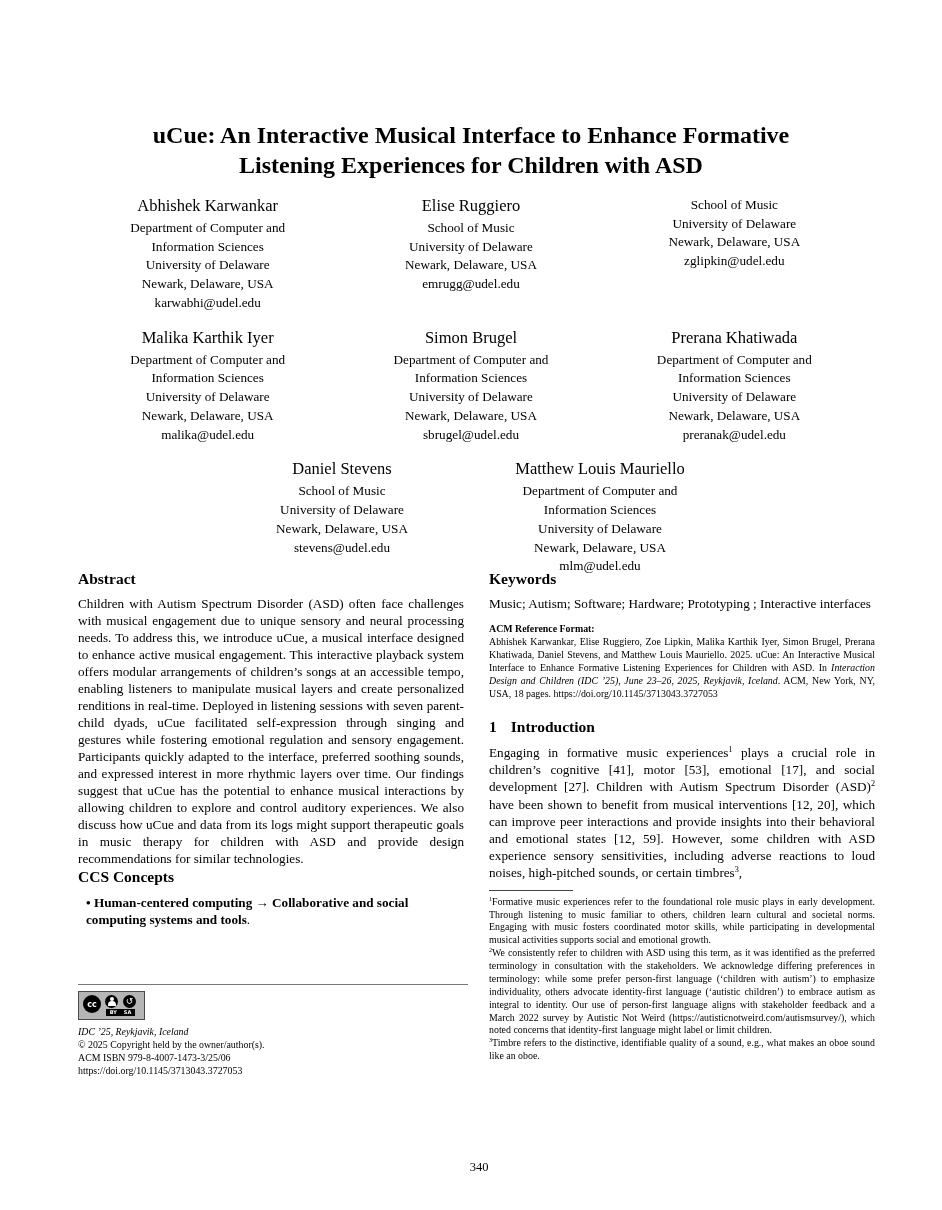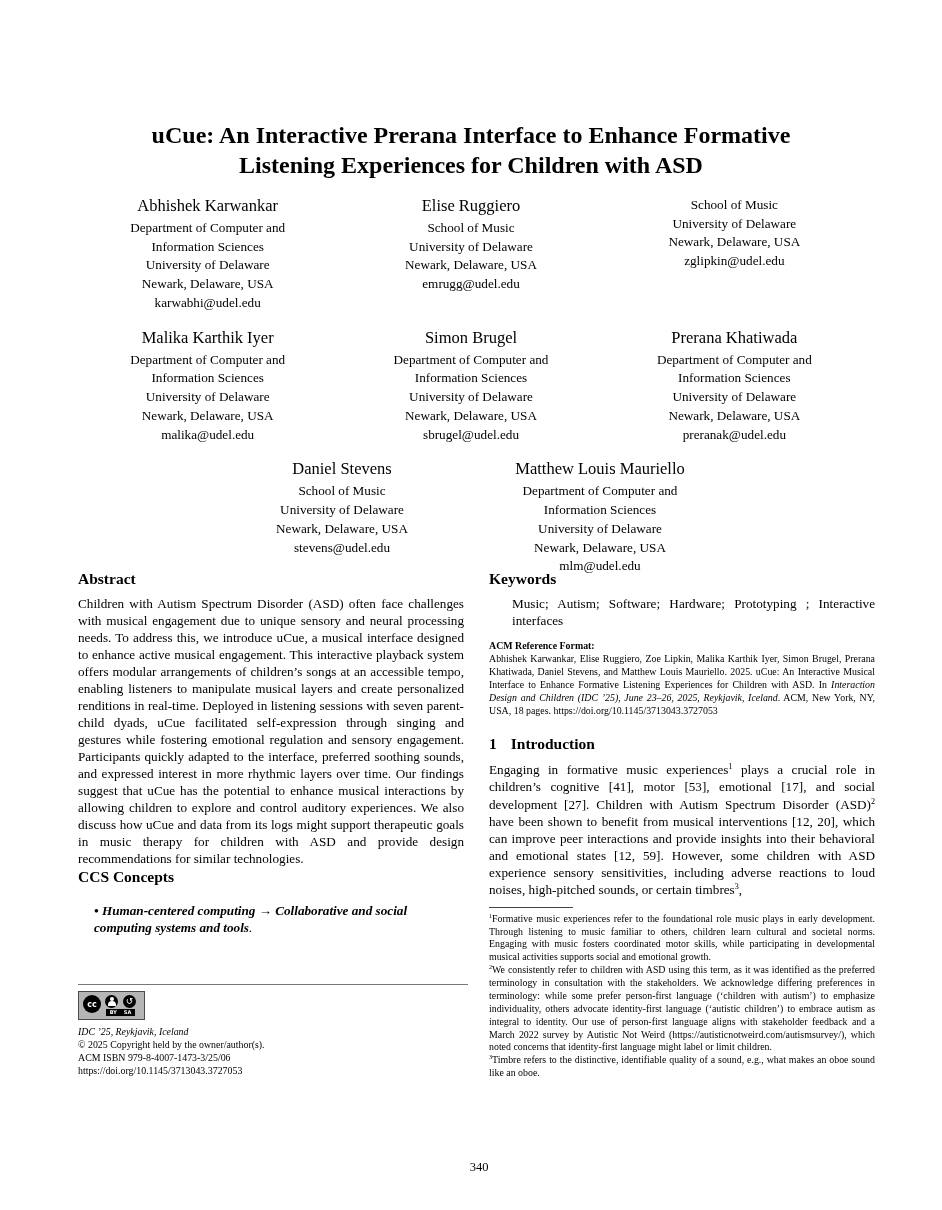--- a/index.html
+++ b/index.html
@@ -13,35 +13,35 @@
   }
   
   .title {
     position:absolute; top:120px; left:0; width:100%;
     text-align:center;
     font-size:24px; font-weight:bold; line-height:1.27;
   }
   .title span { display:block; }
   
   .authors { position:absolute; top:196px; left:0; width:100%; }
-  .authors-row { display:flex; justify-content:flex-end; margin:0 auto 15px auto; width:790px; }
+  .authors-row { display:flex; justify-content:flex-start; margin:0 auto 15px auto; width:790px; }
   .authors-row.row-two { width:516px; }
   .author { flex:1 1 0; text-align:center; padding:0 6px; }
   .author-name { font-size:16.5px; margin-bottom:3px; }
   .author-affil, .author-email { font-size:13.2px; line-height:1.42; white-space:pre-line; }
   
   .columns { position:absolute; top:570px; left:78px; width:797px; display:flex; gap:25px; }
   .col { width:390px; }
   h2.sec { font-size:15.5px; font-weight:bold; margin:0 0 7px 0; }
   .body-text { font-size:13.2px; line-height:1.29; text-align:justify; margin:0; }
   .ccs-head { margin-top:20px; }
-  .ccs-text { font-size:13.2px; line-height:1.32; margin:16px; font-weight:bold;font-style:italic; }
+  .ccs-text { font-size:13.2px; line-height:1.32; margin:8px; font-weight:bold; }
   .ccs-text .arrow { font-weight:normal; }
   .ccs-text .period { font-weight:normal; }
-  .kw-text { margin-bottom:11px;margin-left:23px; }
+  .kw-text { margin-bottom:11px; }
   .small-text { font-size:9.9px; line-height:1.3; text-align:justify; margin:0; }
   .ref-head { font-size:9.9px; font-weight:bold; margin:0 0 2px 0; }
   .ref-text { margin-bottom:8px; }
   .sec1-head { font-size:15.5px; font-weight:bold; margin:18px 0 8px 0; }
   .sec-num { display:inline-block; margin-right:14px; }
   sup { font-size:0.62em; line-height:0; }
   
   .fn-rule { width:84px; border:none; border-top:1px solid #444; margin:9px 0 5px 0; }
   .footnote { font-size:9.9px; line-height:1.3; text-align:justify; margin:0; }
   
@@ -65,21 +65,21 @@
     padding:0 4px; margin-top:1px; font-family:"DejaVu Sans", sans-serif; font-weight:bold; }
   
   .page-number { position:absolute; top:1160px; left:0; width:100%; text-align:center; font-size:12.5px;padding-left:8px; }
 </style>
 </head>
 <body>
 
 <div class="page">
 
   <div class="title">
-    <span>uCue: An Interactive Prerana Interface to Enhance Formative</span>
+    <span>uCue: An Interactive Musical Interface to Enhance Formative</span>
     <span>Listening Experiences for Children with ASD</span>
   </div>
 
   <div class="authors">
     <div class="authors-row">
       <div class="author">
         <div class="author-name">Abhishek Karwankar</div>
         <div class="author-affil">Department of Computer and
 Information Sciences
 University of Delaware

